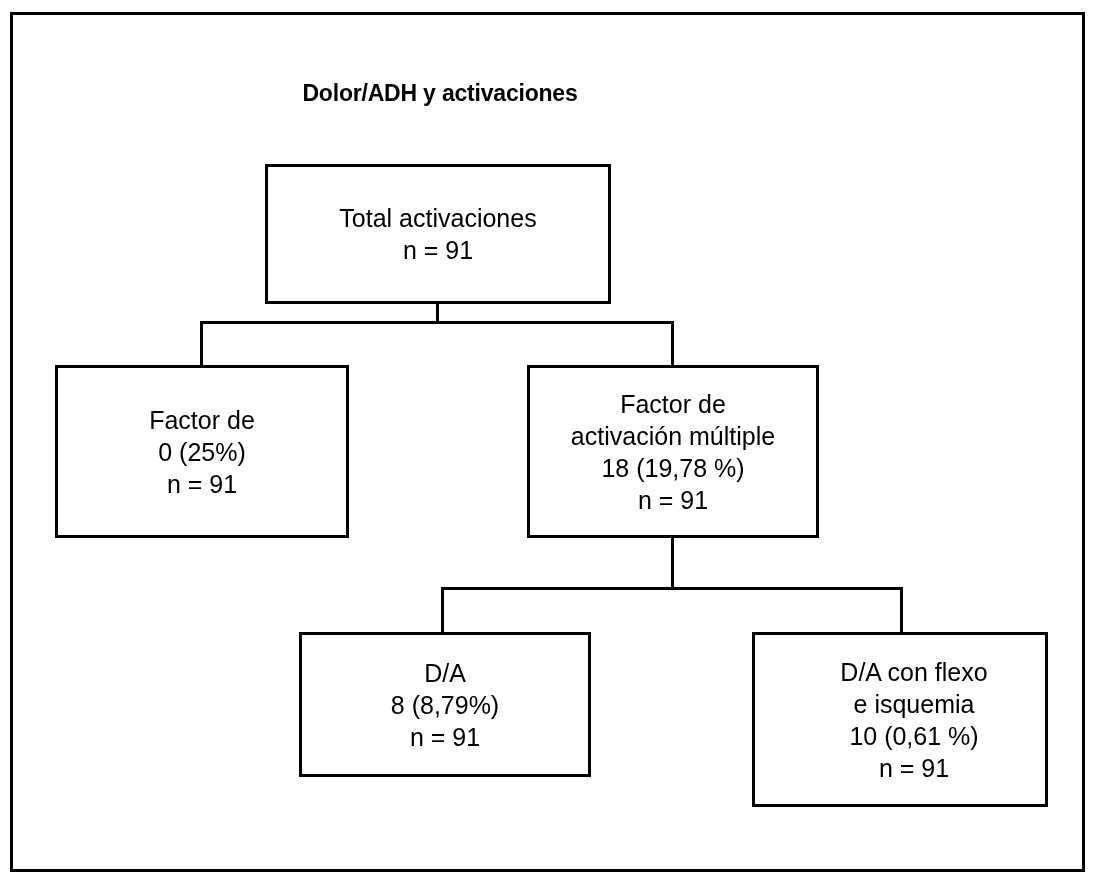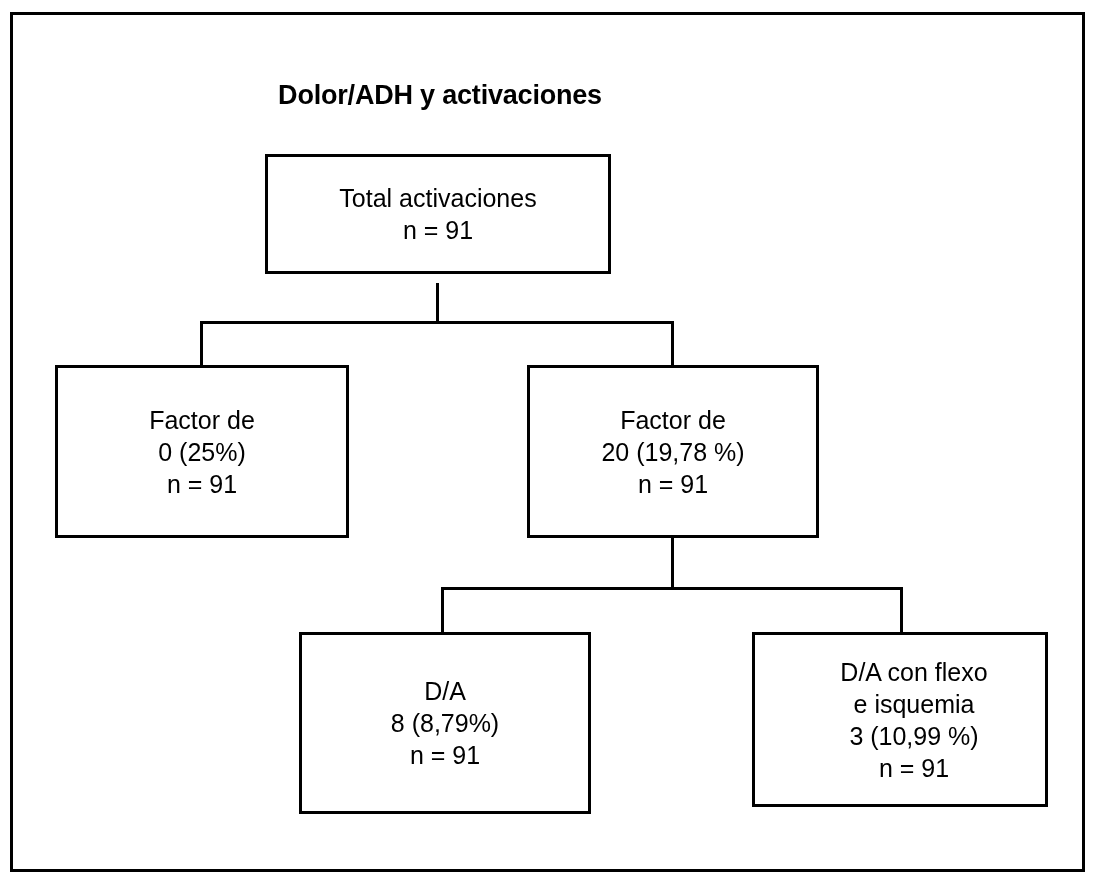--- a/index.html
+++ b/index.html
@@ -27,21 +27,21 @@
     height: 860px;
     border: 3px solid #000000;
     box-sizing: border-box;
   }
   .title {
     position: absolute;
     left: 0;
     top: 80px;
     width: 880px;
     text-align: center;
-    font-size: 27px;
+    font-size: 23px;
     font-weight: bold;
     letter-spacing: -0.2px;
     white-space: nowrap;
   }
   .node {
     position: absolute;
     box-sizing: border-box;
     border: 3px solid #000000;
     background: #ffffff;
     display: flex;
@@ -51,24 +51,24 @@
     z-index: 2;
   }
   .node .line {
     display: block;
     font-size: 25px;
     line-height: 32px;
     text-align: center;
     white-space: nowrap;
   }
   
-  #node-total        { left: 265px; top: 154px; width: 346px; height: 120px; }
+  #node-total        { left: 265px; top: 164px; width: 346px; height: 140px; }
   #node-unico        { left: 55px;  top: 365px; width: 294px; height: 173px; }
   #node-multiple     { left: 527px; top: 365px; width: 292px; height: 173px; }
-  #node-isquemia     { left: 299px; top: 632px; width: 292px; height: 182px; }
+  #node-isquemia     { left: 299px; top: 632px; width: 292px; height: 145px; }
   #node-flexo        { left: 752px; top: 632px; width: 296px; height: 175px; padding-left: 28px; }
 
   
   .conn {
     position: absolute;
     background: #000000;
     z-index: 1;
   }
   .conn.v { width: 3px; }
   .conn.h { height: 3px; }
@@ -110,30 +110,31 @@
   </div>
 
   <div class="node" id="node-unico">
     <span class="line">Factor de</span>
     <span class="line">0 (25%)</span>
     <span class="line">n = 91</span>
   </div>
 
   <div class="node" id="node-multiple">
     <span class="line">Factor de</span>
-    <span class="line">20 (19,78 %)</span>
+    <span class="line">activación múltiple</span>
+    <span class="line">18 (19,78 %)</span>
     <span class="line">n = 91</span>
   </div>
 
   <div class="node" id="node-isquemia">
     <span class="line">D/A</span>
     <span class="line">8 (8,79%)</span>
     <span class="line">n = 91</span>
   </div>
 
   <div class="node" id="node-flexo">
     <span class="line">D/A con flexo</span>
     <span class="line">e isquemia</span>
-    <span class="line">3 (10,99 %)</span>
+    <span class="line">10 (0,61 %)</span>
     <span class="line">n = 91</span>
   </div>
 
 </div>
 
 </body></html>

